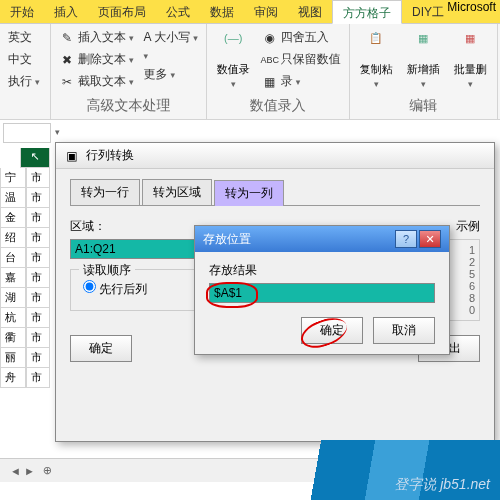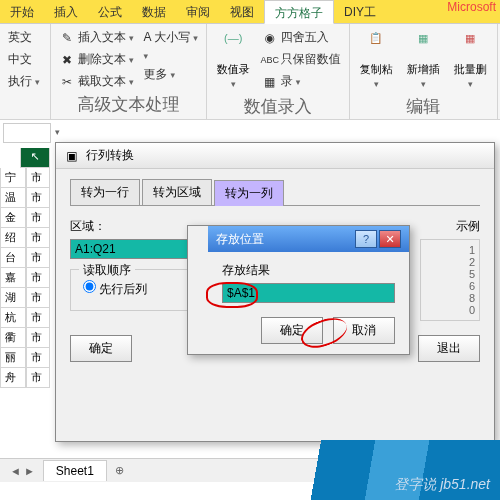--- a/index.html
+++ b/index.html
@@ -4,21 +4,21 @@
 <style>
 * { box-sizing: border-box; margin: 0; padding: 0; font-family: "Microsoft YaHei", sans-serif; }
 body { width: 500px; height: 500px; background: #fff; overflow: hidden; position: relative; font-size: 12px; }
 
 .ribbon-tabs { display: flex; background: #fde047; border-bottom: 1px solid #ccc; height: 24px; }
 .ribbon-tab { padding: 4px 10px; color: #333; cursor: pointer; }
 .ribbon-tab.active { color: #217346; border: 1px solid #ccc; border-bottom: 1px solid #fff; background: #fff; margin-bottom: -1px; }
 
 .ribbon-body { display: flex; background: #f5f5f5; border-bottom: 1px solid #d4d4d4; height: 96px; }
 .ribbon-group { border-right: 1px solid #d4d4d4; padding: 4px 6px; display: flex; flex-direction: column; }
-.ribbon-group-label { font-size: 17px; color: #666; text-align: center; margin-top: auto; padding-top: 2px; }
+.ribbon-group-label { font-size: 14px; color: #666; text-align: center; margin-top: auto; padding-top: 2px; }
 .ribbon-col { display: flex; flex-direction: column; gap: 3px; }
 .ribbon-row { display: flex; gap: 6px; }
 .ribbon-item { display: flex; align-items: center; gap: 3px; font-size: 12px; color: #333; cursor: pointer; padding: 1px 2px; white-space: nowrap; }
 .ribbon-big { display: flex; flex-direction: column; align-items: center; gap: 2px; padding: 4px; cursor: pointer; font-size: 11px; text-align: center; }
 .dd { font-size: 9px; color: #666; }
 
 .icon-box { width: 16px; height: 16px; display: inline-flex; align-items: center; justify-content: center; }
 .big-icon { width: 28px; height: 28px; }
 
 .cell-area { display: flex; background: #fff; }
@@ -48,30 +48,31 @@
 
 .annot { position: absolute; border: 2px solid #d00; border-radius: 50%; pointer-events: none; }
 
 .sheet-tabs { position: absolute; bottom: 18px; left: 0; right: 0; height: 24px; display: flex; align-items: center; background: #f0f0f0; border-top: 1px solid #ccc; padding: 0 10px; gap: 8px; }
 .sheet-tab { background: #fff; border: 1px solid #ccc; border-bottom: none; padding: 3px 12px; font-size: 12px; cursor: pointer; }
 .sheet-nav { font-size: 11px; color: #666; cursor: pointer; }
 
 .watermark { position: absolute; bottom: 0; right: 0; height: 60px; width: 260px; background: linear-gradient(100deg, transparent 0%, transparent 30%, #0a7ab8 30%, #0a7ab8 50%, #3aa0d8 50%, #3aa0d8 70%, #0a7ab8 70%); display: flex; align-items: flex-end; justify-content: flex-end; padding: 6px 10px; }
 .watermark span { color: #cde; font-size: 14px; font-style: italic; }
 
-.app-title { position: absolute; top: 0; right: 4px; font-size: 12px; color: #ef4444; }
+.app-title { position: absolute; top: 0; right: 4px; font-size: 12px; color: #000000; }
 </style>
 </head>
 <body>
 
 <div class="app-title">Microsoft</div>
 
 <div class="ribbon-tabs">
   <div class="ribbon-tab">开始</div>
   <div class="ribbon-tab">插入</div>
+  <div class="ribbon-tab">页面布局</div>
   <div class="ribbon-tab">公式</div>
   <div class="ribbon-tab">数据</div>
   <div class="ribbon-tab">审阅</div>
   <div class="ribbon-tab">视图</div>
   <div class="ribbon-tab active">方方格子</div>
   <div class="ribbon-tab">DIY工</div>
 </div>
 
 <div class="ribbon-body">
   <div class="ribbon-group" style="width:51px;">
@@ -240,21 +241,21 @@
         </div>
       </div>
     </div>
     <div class="btn-row">
       <button class="btn">确定</button>
       <button class="btn">退出</button>
     </div>
   </div>
 </div>
 
-<div class="dlg" style="left:187px; top:225px; width:223px;padding-left:20px;">
+<div class="dlg" style="left:194px; top:225px; width:256px;">
   <div class="dlg2-title">
     <span>存放位置</span>
     <div class="winbtns">
       <div class="winbtn help">?</div>
       <div class="winbtn close">✕</div>
     </div>
   </div>
   <div class="dlg-body">
     <label class="field-label">存放结果</label>
     <input class="text-input" value="$A$1" style="">
@@ -263,19 +264,18 @@
       <button class="btn">取消</button>
     </div>
   </div>
 </div>
 
 <div class="annot" style="left:206px; top:282px; width:52px; height:26px; border-radius:40%;"></div>
 <div class="annot" style="left:300px; top:320px; width:48px; height:26px; border-radius:50%; transform:rotate(-20deg); border-width:2px 0 2px 2px;"></div>
 
 <div class="sheet-tabs">
   <span class="sheet-nav">◄ ►</span>
-  <div class="sheet-tab">Sheet1</div>
   <span class="sheet-nav">⊕</span>
 </div>
 
 <div class="watermark">
     <span>登字说 jb51.net</span>
   </div>
 
 </body></html>

